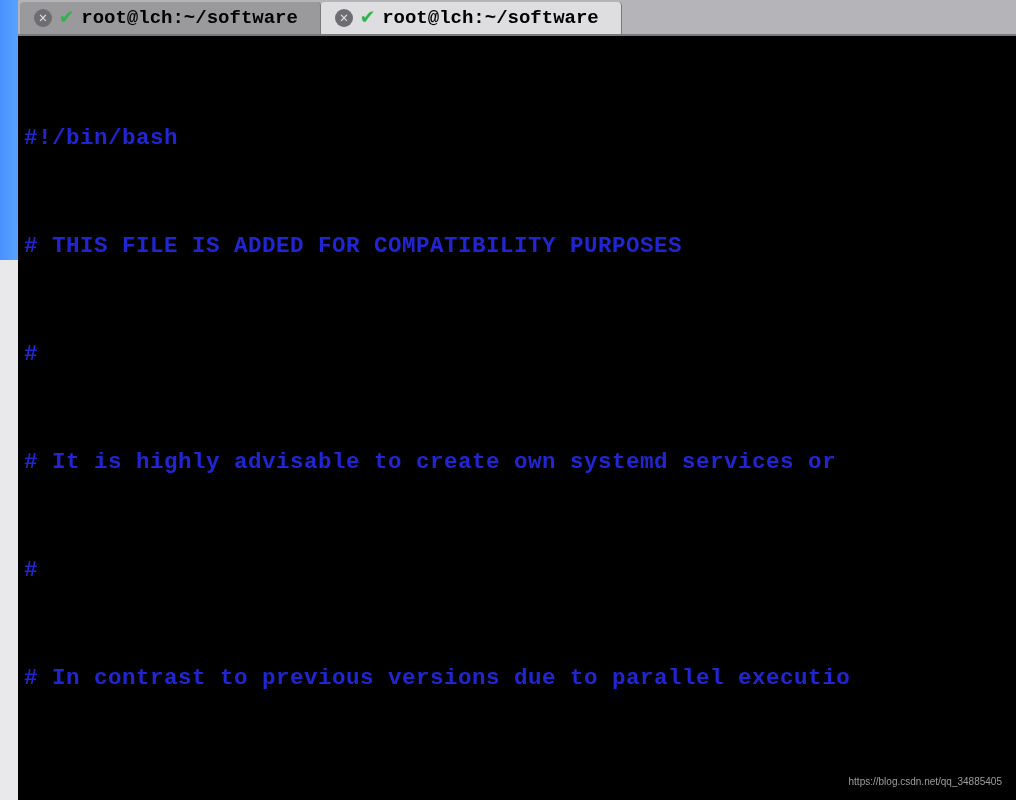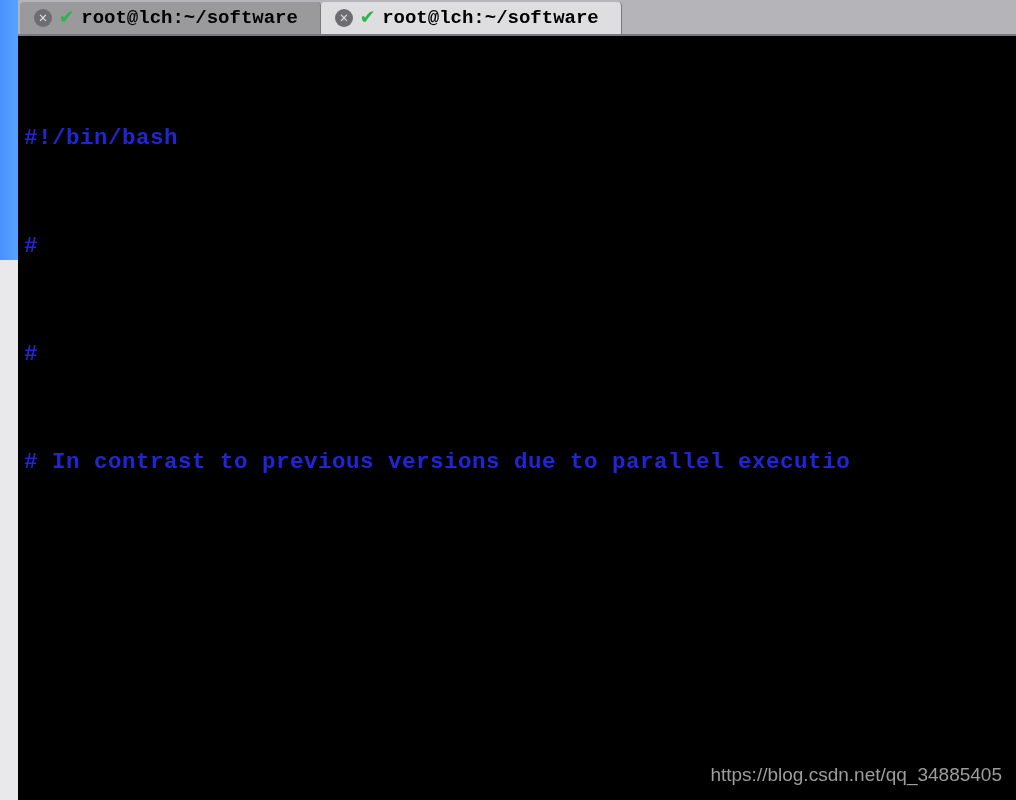--- a/index.html
+++ b/index.html
@@ -67,21 +67,21 @@
       position: relative;
     }
     .terminal .line { white-space: pre; text-decoration: underline; }
     .c-comment { color: #2026d4; font-weight: 600; }
 
     .watermark {
       position: absolute;
       right: 14px;
       bottom: 10px;
       color: #9d9d9d;
-      font-size: 19px;
+      font-size: 10px;
       font-family: -apple-system, Helvetica, Arial, sans-serif;
       letter-spacing: 0;
       margin-left: 36px;
     }
   </style>
 </head>
 <body>
 
 <div class="left-strip">
   <div class="top"></div>
@@ -98,21 +98,23 @@
     </div>
     <div class="tab active">
       <span class="close">✕</span>
       <span class="check">✔</span>
       <span>root@lch:~/software</span>
     </div>
   </div>
 
   <div class="terminal">
     <div class="line"><span class="c-comment">#!/bin/bash</span></div>
+    <div class="line"><span class="c-comment"># THIS FILE IS ADDED FOR COMPATIBILITY PURPOSES</span></div>
     <div class="line"><span class="c-comment">#</span></div>
+    <div class="line"><span class="c-comment"># It is highly advisable to create own systemd services or </span></div>
     <div class="line"><span class="c-comment">#</span></div>
     <div class="line"><span class="c-comment"># In contrast to previous versions due to parallel executio</span></div>
     
     
     
     
     
     
     
     

